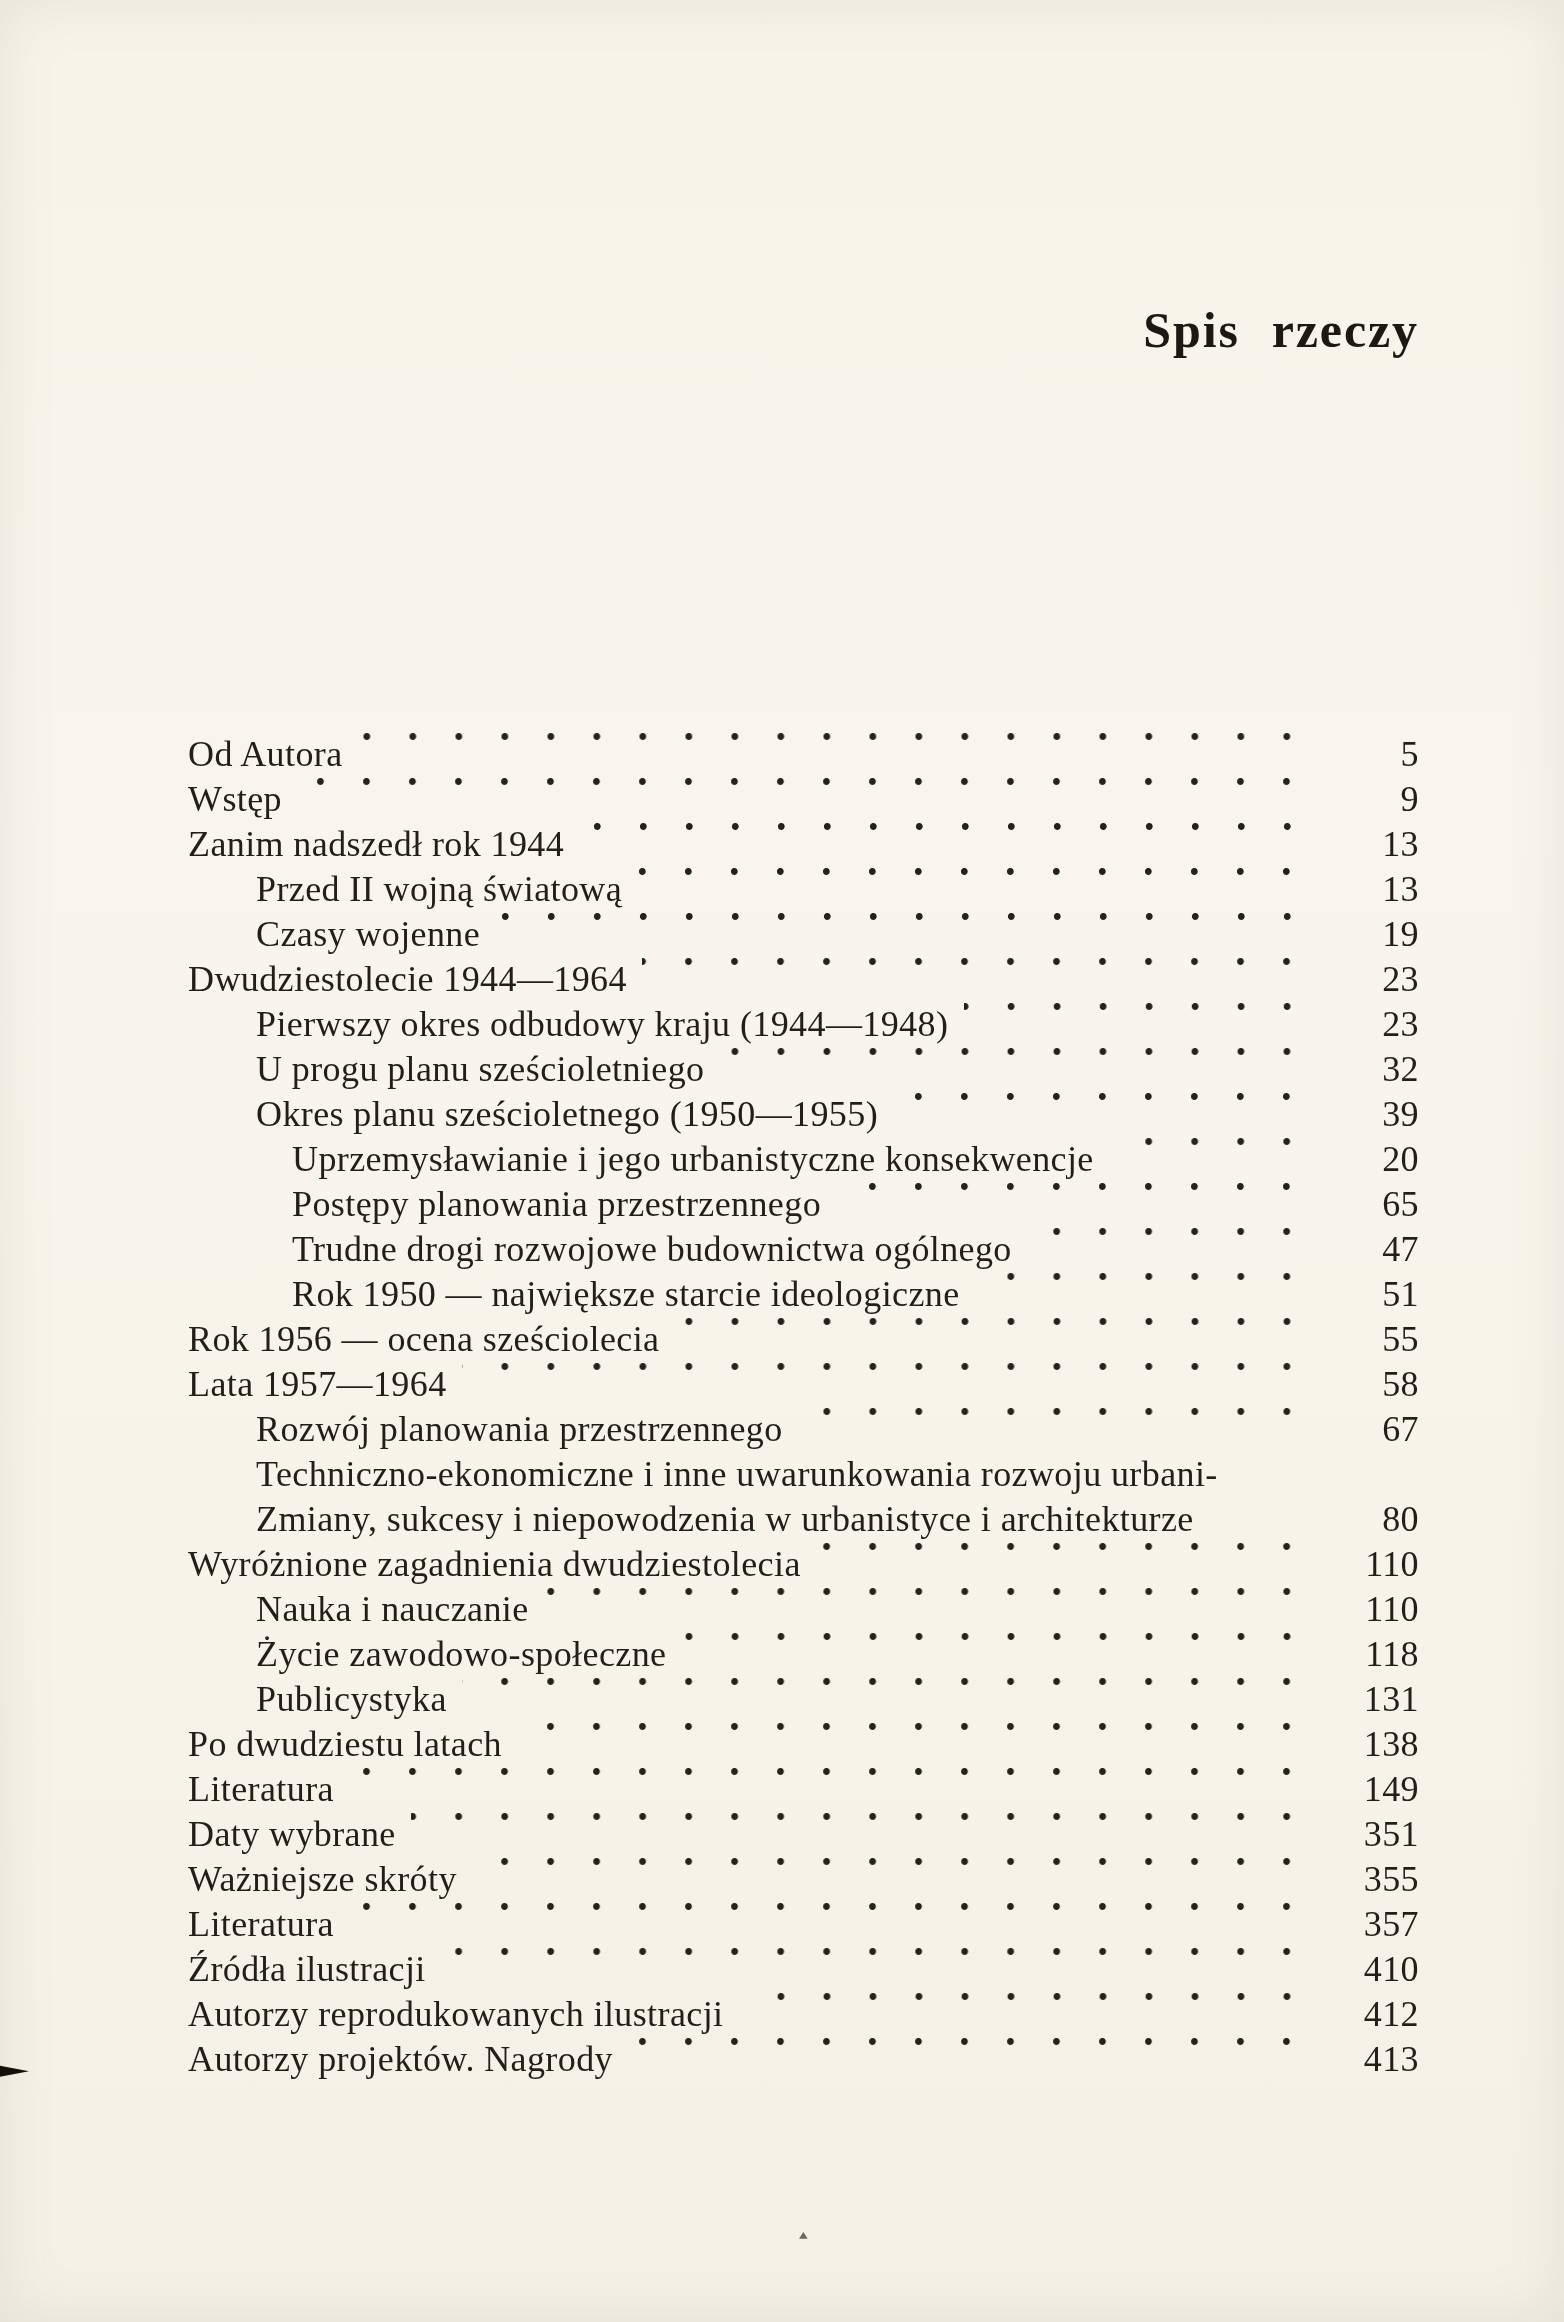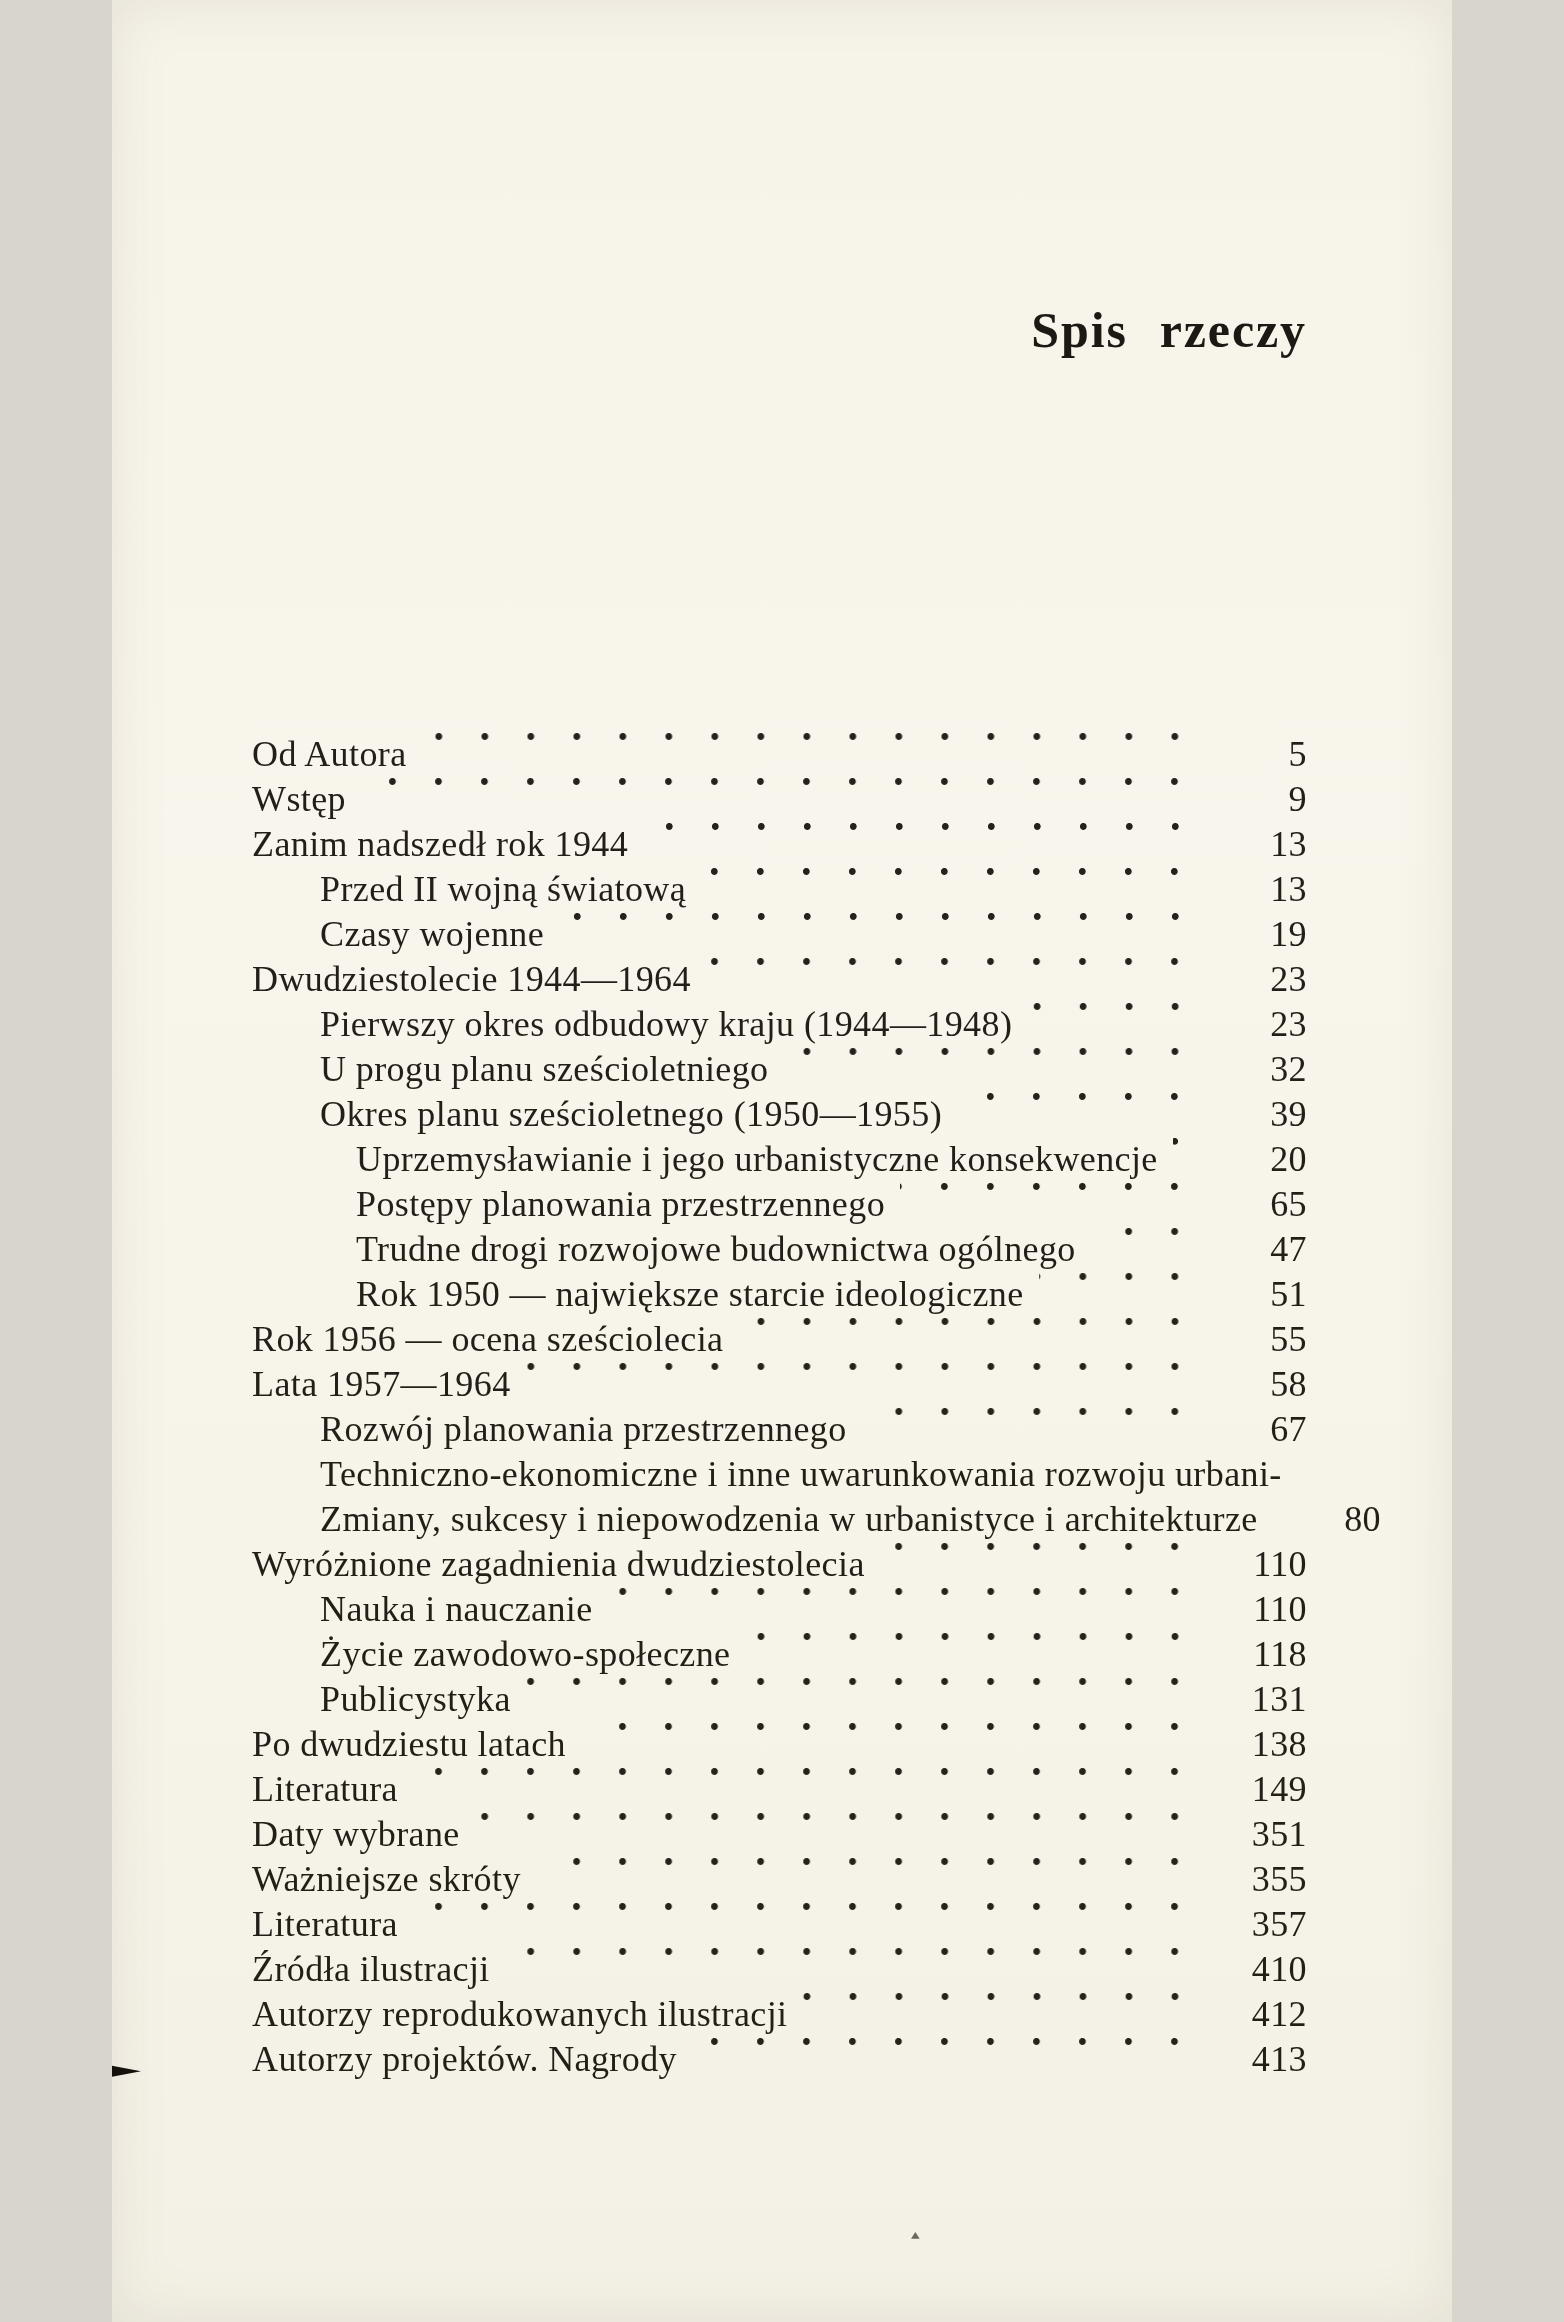--- a/index.html
+++ b/index.html
@@ -2,21 +2,21 @@
 <html><head>
 <meta charset="utf-8">
 <style>
   html, body {
     margin: 0;
     padding: 0;
     background: #d8d5cd;
   }
   .page {
     position: relative;
-    width: 1340px;
+    width: 1564px;
     height: 2322px;
     margin: 0 auto;
     background: linear-gradient(180deg, #f6f3e9 0%, #f8f5ec 35%, #f6f3e9 70%, #f3f0e5 100%);
     color: #221f19;
     font-family: "Liberation Serif", "DejaVu Serif", serif;
     overflow: hidden;
     box-shadow: inset 0 0 58px rgba(120,110,90,0.12);
   }
   .page-title {
     position: absolute;
@@ -34,20 +34,21 @@
     top: 732px;
     left: 140px;
     right: 145px;
   }
   .toc-row {
     display: flex;
     align-items: flex-start;
     font-size: 36px;
     line-height: 45px;
     letter-spacing: 0.4px;
+    margin-left: 48px;
   }
   .toc-row.indent-1 { padding-left: 68px; }
   .toc-row.indent-2 { padding-left: 104px; }
   .toc-label {
     white-space: pre;
     flex: 0 1 auto;
   }
   .toc-leader {
     flex: 1 1 auto;
     min-width: 17.4px;

